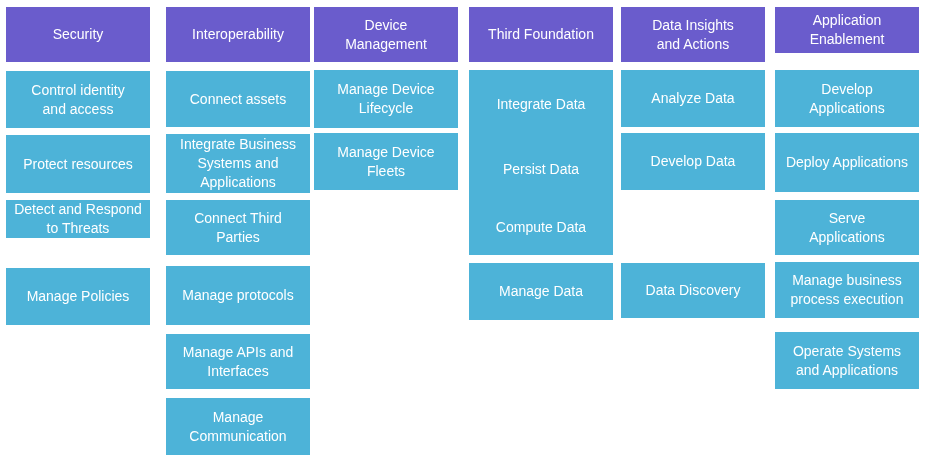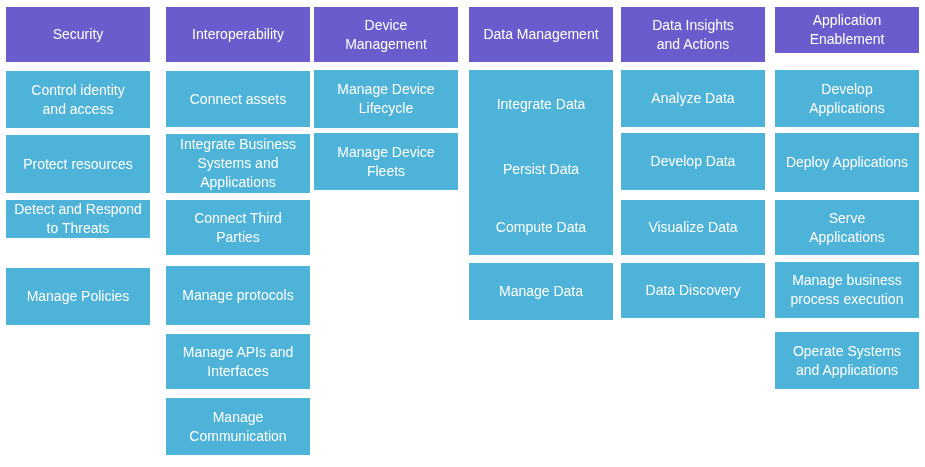--- a/index.html
+++ b/index.html
@@ -76,33 +76,32 @@
   <div class="col" style="left:314px">
     <div class="box hdr" style="top:7px;height:55px">Device
 Management</div>
     <div class="box cell" style="top:70px;height:58px">Manage Device
 Lifecycle</div>
     <div class="box cell" style="top:133px;height:57px">Manage Device
 Fleets</div>
   </div>
 
   <div class="col" style="left:469px">
-    <div class="box hdr" style="top:7px;height:55px">Data Management</div>
+    <div class="box hdr" style="top:7px;height:55px">Third Foundation</div>
     <div class="box cell" style="top:70px;height:69px">Integrate Data</div>
     <div class="box cell" style="top:135px;height:69px">Persist Data</div>
     <div class="box cell" style="top:200px;height:55px">Compute Data</div>
     <div class="box cell" style="top:263px;height:57px">Manage Data</div>
   </div>
 
   <div class="col" style="left:621px">
     <div class="box hdr" style="top:7px;height:55px">Data Insights
 and Actions</div>
     <div class="box cell" style="top:70px;height:57px">Analyze Data</div>
     <div class="box cell" style="top:133px;height:57px">Develop Data</div>
-    <div class="box cell" style="top:200px;height:55px">Visualize Data</div>
     <div class="box cell" style="top:263px;height:55px">Data Discovery</div>
   </div>
 
   <div class="col" style="left:775px">
     <div class="box hdr" style="top:7px;height:46px">Application
 Enablement</div>
     <div class="box cell" style="top:70px;height:57px">Develop
 Applications</div>
     <div class="box cell" style="top:133px;height:59px">Deploy Applications</div>
     <div class="box cell" style="top:200px;height:55px">Serve

